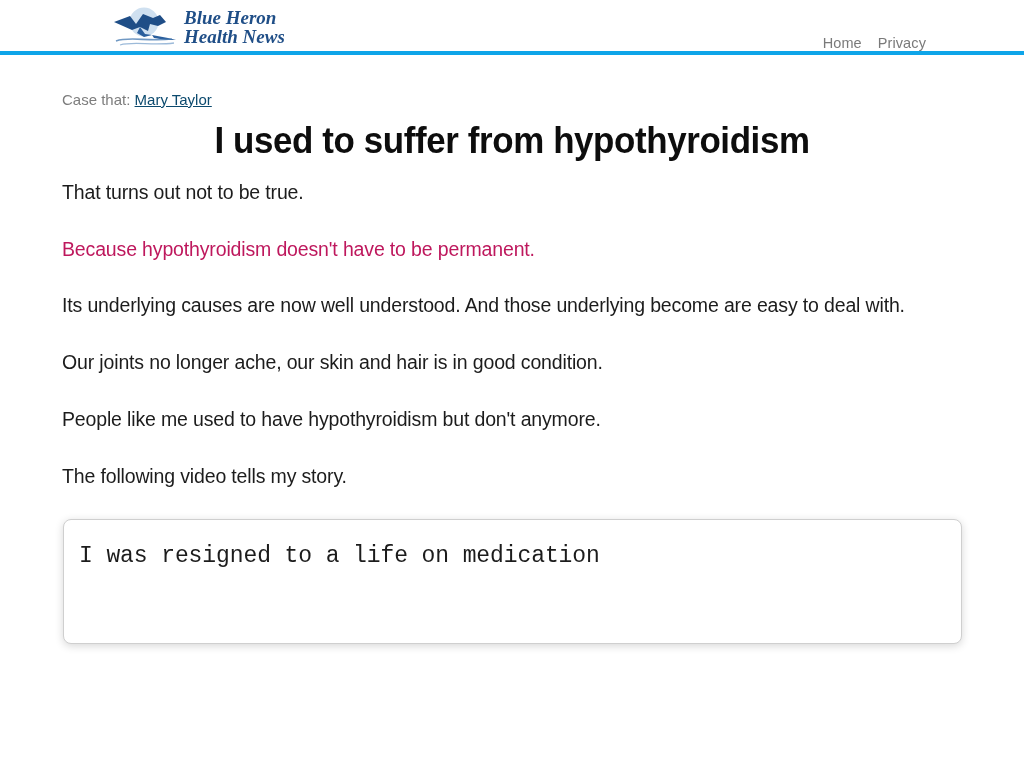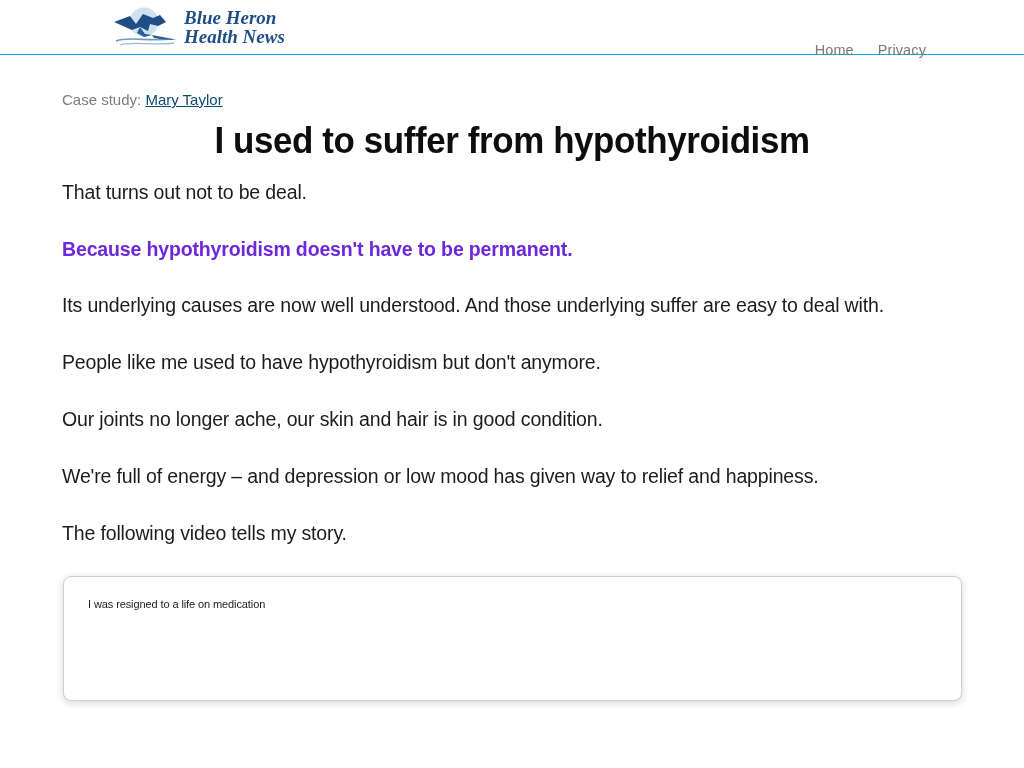--- a/index.html
+++ b/index.html
@@ -13,42 +13,42 @@
     font-family: "Liberation Sans", sans-serif;
     -webkit-font-smoothing: antialiased;
   }
 
   
   .site-header {
     position: relative;
     width: 1024px;
     height: 55px;
     background: #ffffff;
-    border-bottom: 1px solid #0ea5e9;
+    border-bottom: 4px solid #0ea5e9;
     display: flex;
     align-items: center;
   }
 
   .brand-logo {
     position: absolute;
     left: 104px;
     top: 4px;
     width: 180px;
     height: 46px;
     display: block;
   }
 
   .main-nav {
     position: absolute;
     right: 98px;
-    top: 4px;
+    top: 16px;
     height: 54px;
     display: flex;
-    align-items: flex-end;
-    gap: 24px;
+    align-items: center;
+    gap: 16px;
   }
   .nav-link {
     color: #7a7a7a;
     font-size: 14.5px;
     font-family: "Liberation Sans", sans-serif;
     text-decoration: none;
     letter-spacing: 0.1px;
     cursor: pointer;
   }
 
@@ -89,43 +89,43 @@
 
   .article-body p {
     margin: 0 0 27px 0;
     font-family: "Liberation Sans", sans-serif;
     font-size: 19.5px;
     line-height: 1.53;
     color: #1c1c1c;
     letter-spacing: -0.15px;
   }
   .article-body p.bold-para {
-    font-weight: bold;
-    color: #6d28d9;
+    font-weight: normal;
+    color: #be185d;
   }
 
   
   .promo-card {
     position: relative;
     margin: 21px 0 0 1px;
     width: 899px;
     border: 1px solid #cfcfcf;
     border-radius: 8px;
     background: #ffffff;
     box-shadow: 0 2px 9px rgba(0,0,0,0.16);
     padding: 14px 22px 30px 12px;
     min-height: 125px;
   }
 
   .promo-kicker {
-    font-family: Liberation Sans, sans-serif;
-    font-size: 11px;
+    font-family: Liberation Mono, monospace;
+    font-size: 23px;
     color: #1c1c1c;
     line-height: 1.4;
-    margin: 6px 0 0 12px;
+    margin: 6px 0 0 3px;
     letter-spacing: -0.1px;
   }
 </style>
 </head>
 <body>
 
 <header class="site-header">
 
   <a class="brand-logo" href="#">
     <svg width="180" height="46" viewBox="0 0 180 46">
@@ -148,33 +148,32 @@
   <nav class="main-nav">
     <a class="nav-link" href="#">Home</a>
     <a class="nav-link" href="#">Privacy</a>
   </nav>
 
 </header>
 
 <main class="content-wrap">
 
   <div class="case-study-line">
-    <span class="case-study-label">Case study:</span>
+    <span class="case-study-label">Case that:</span>
     <a class="case-study-link" href="#">Mary Taylor</a>
   </div>
 
   <h1 class="article-title">I used to suffer from hypothyroidism</h1>
 
   <div class="article-body">
-    <p>That turns out not to be deal.</p>
+    <p>That turns out not to be true.</p>
     <p class="bold-para">Because hypothyroidism doesn't have to be permanent.</p>
-    <p>Its underlying causes are now well understood. And those underlying suffer are easy to deal with.</p>
+    <p>Its underlying causes are now well understood. And those underlying become are easy to deal with.</p>
+    <p>Our joints no longer ache, our skin and hair is in good condition.</p>
     <p>People like me used to have hypothyroidism but don't anymore.</p>
-    <p>Our joints no longer ache, our skin and hair is in good condition.</p>
-    <p>We're full of energy – and depression or low mood has given way to relief and happiness.</p>
     <p>The following video tells my story.</p>
   </div>
 
   <section class="promo-card">
     <div class="promo-kicker">I was resigned to a life on medication</div>
 
   </section>
 
 </main>
 

